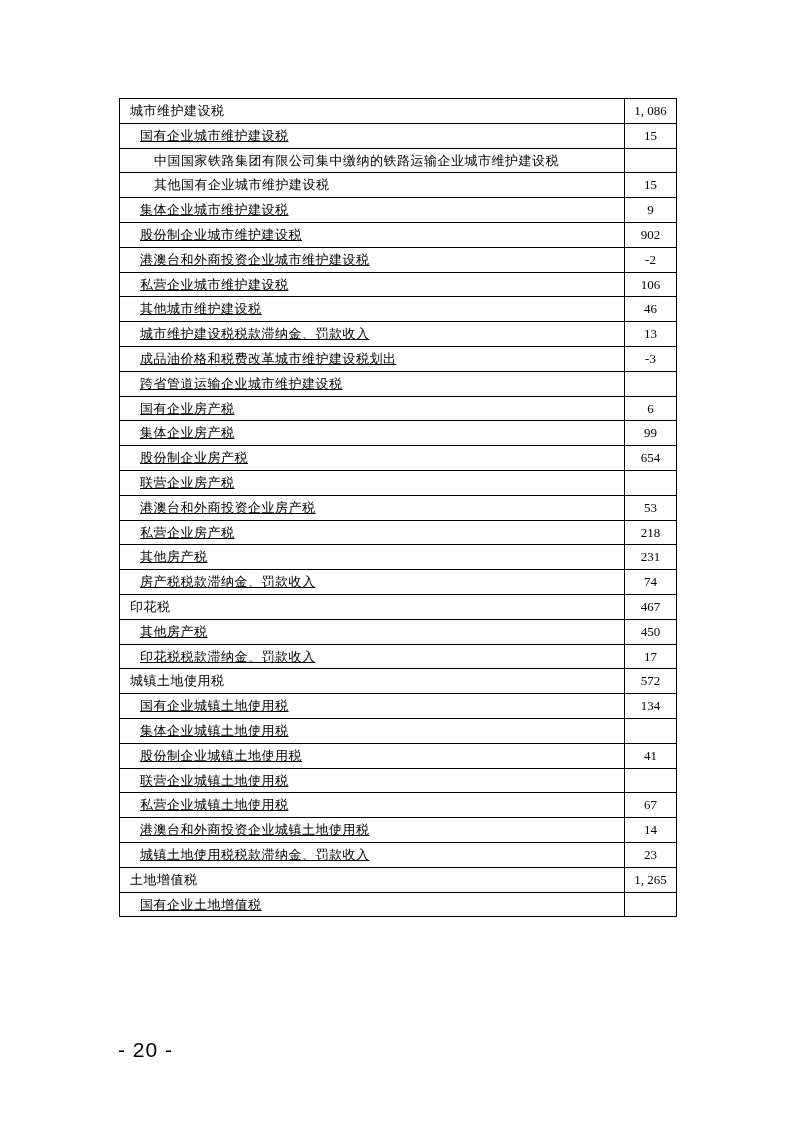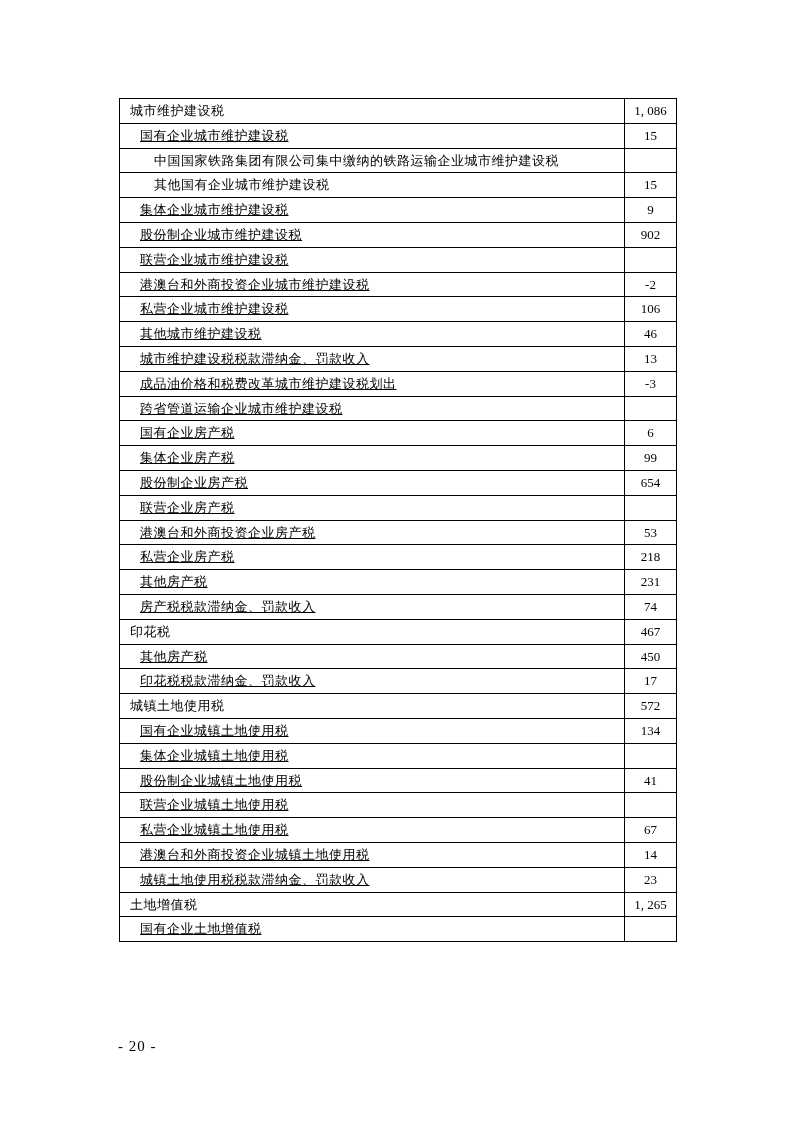--- a/index.html
+++ b/index.html
@@ -43,23 +43,23 @@
   td.cell-value {
     text-align: center;
     padding-right: 3px;
   }
   col.col-label { width: 505px; }
   col.col-value { width: 52px; }
   .footer-page-number {
     position: absolute;
     left: 118px;
     top: 1038px;
-    font-size: 15px;
+    font-size: 21px;
     letter-spacing: 1px;
-    font-family: Liberation Serif, serif;
+    font-family: Liberation Sans, sans-serif;
   }
 </style>
 </head>
 <body>
 
 <div class="page">
 
   <table class="tax-table">
     <colgroup>
       <col class="col-label">
@@ -84,24 +84,20 @@
   </tr>
         <tr>
     <td class="cell-label indent-1">集体企业城市维护建设税</td>
     <td class="cell-value">9</td>
   </tr>
         <tr>
     <td class="cell-label indent-1">股份制企业城市维护建设税</td>
     <td class="cell-value">902</td>
   </tr>
         <tr>
-    <td class="cell-label indent-1">联营企业城市维护建设税</td>
-    <td class="cell-value"></td>
-  </tr>
-        <tr>
     <td class="cell-label indent-1">港澳台和外商投资企业城市维护建设税</td>
     <td class="cell-value">-2</td>
   </tr>
         <tr>
     <td class="cell-label indent-1">私营企业城市维护建设税</td>
     <td class="cell-value">106</td>
   </tr>
         <tr>
     <td class="cell-label indent-1">其他城市维护建设税</td>
     <td class="cell-value">46</td>

